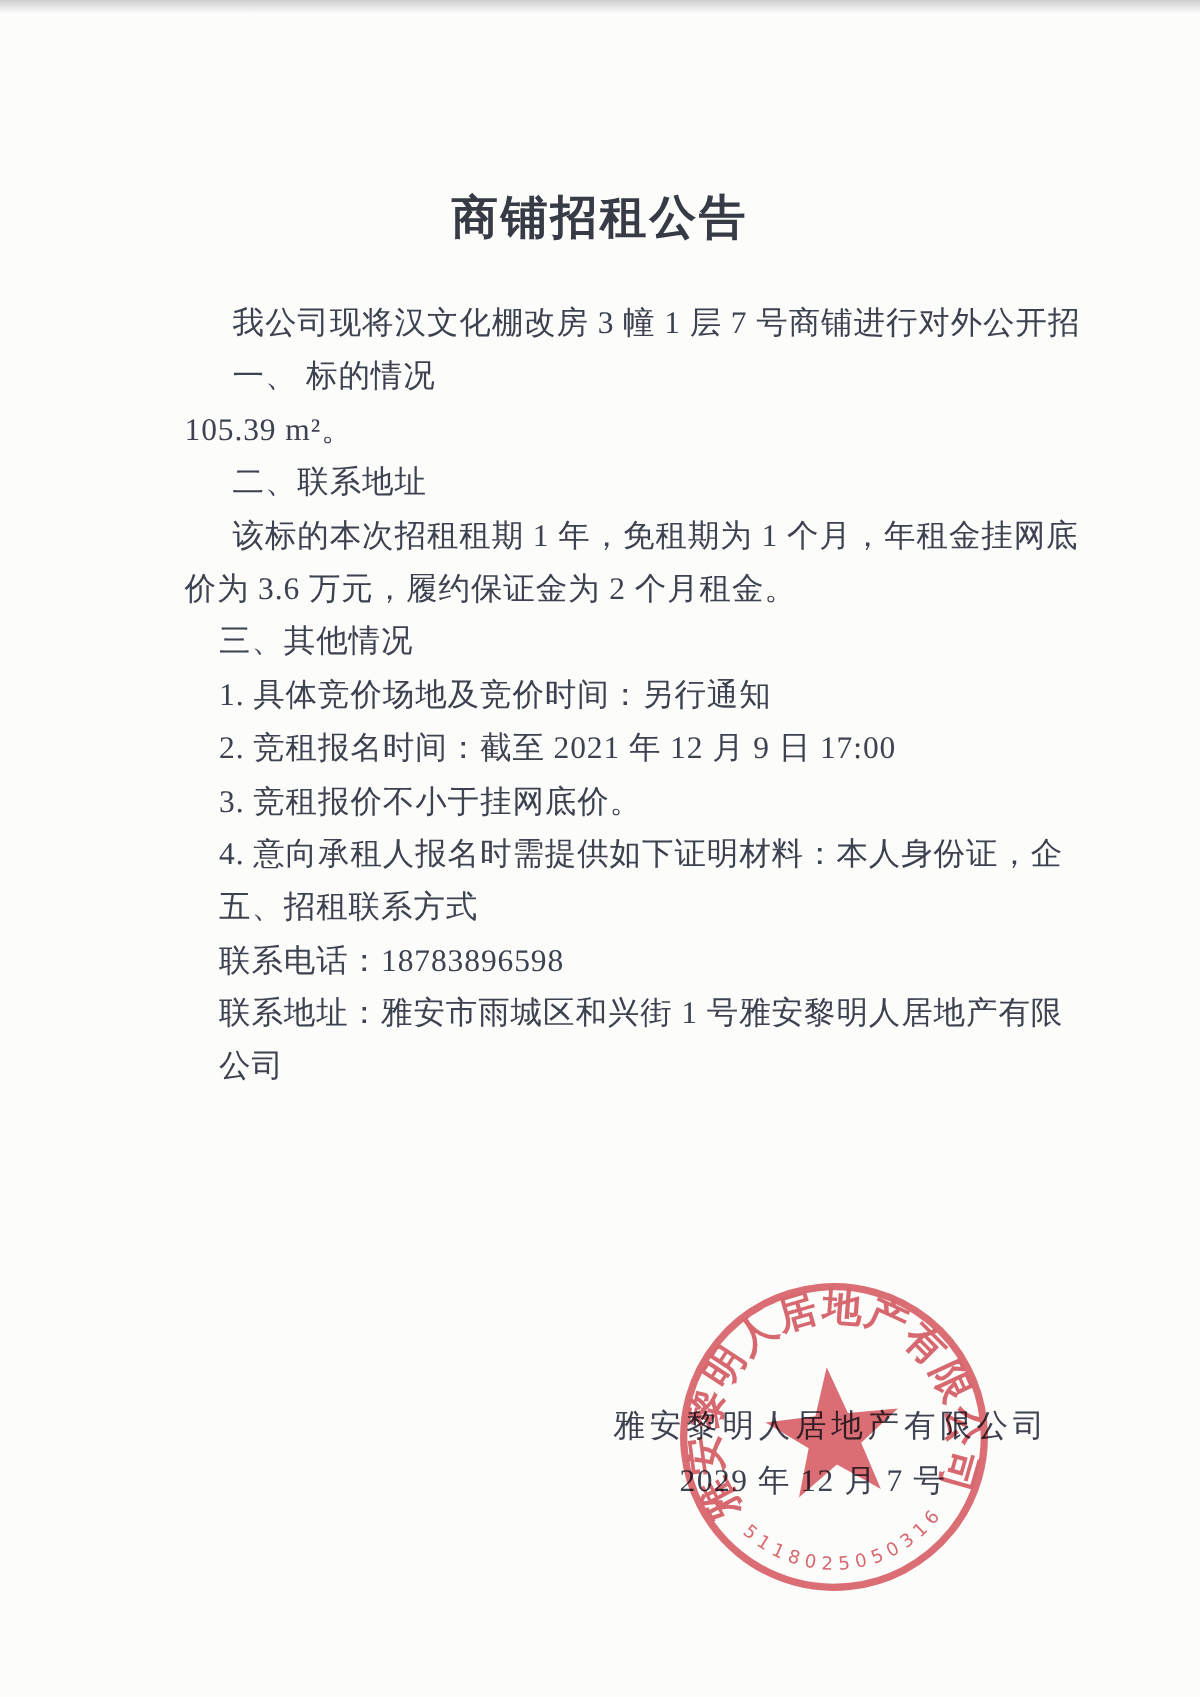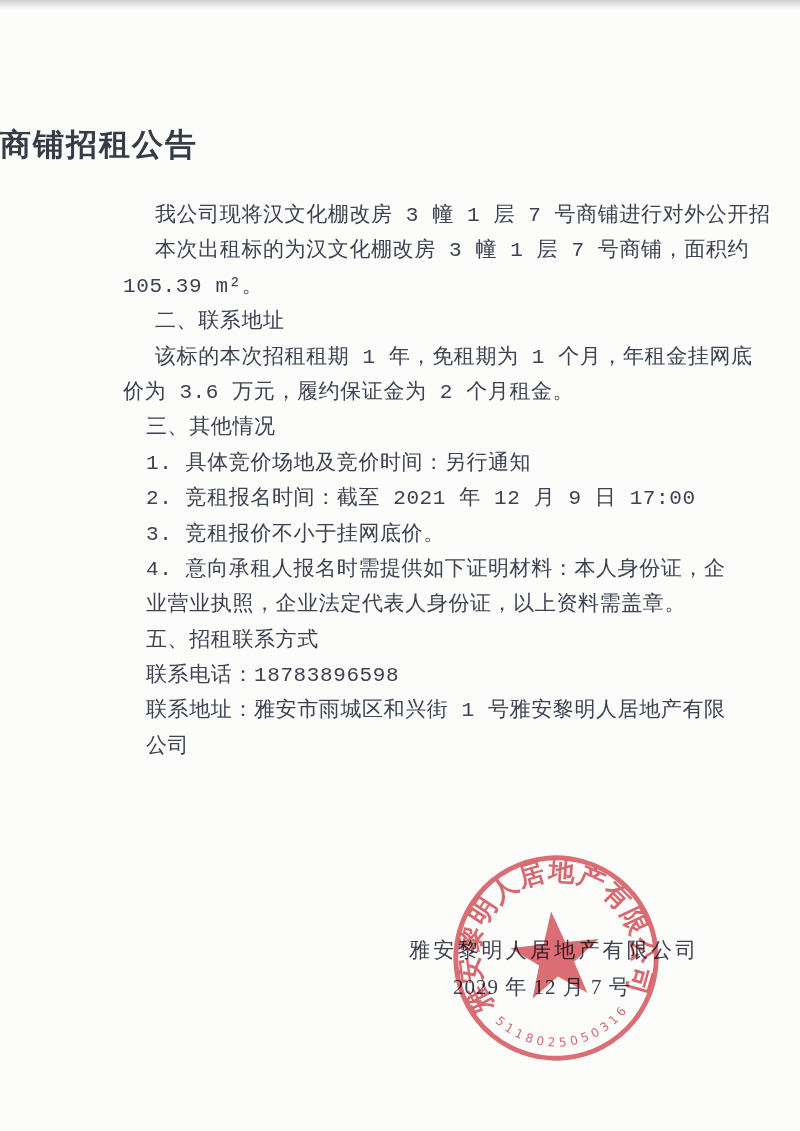--- a/index.html
+++ b/index.html
@@ -19,39 +19,38 @@
   .scan-edge {
     position: absolute;
     top: 0; left: 0; right: 0;
     height: 9px;
     background: linear-gradient(to bottom, rgba(120,122,126,0.35), rgba(120,122,126,0.0));
     pointer-events: none;
   }
   .page-title {
     margin: 0;
     padding-top: 124px;
-    text-align: left;
+    text-align: center;
     font-size: 31px;
     font-weight: 700;
     letter-spacing: 2px;
     color: #363b46;
   }
   .doc-body {
     position: absolute;
     top: 198px;
     left: 123px;
     right: 60px;
   }
   .line {
     font-size: 21px;
     line-height: 35.4px;
     height: 35.4px;
     letter-spacing: 0.6px;
     white-space: nowrap;
-    font-family: Liberation Mono, monospace;
   }
   .i0 { padding-left: 0; }
   .i1 { padding-left: 23px; }
   .i2 { padding-left: 32px; }
 
   .signature-company {
     position: absolute;
     top: 936px;
     left: 409px;
     font-size: 21px;
@@ -101,31 +100,30 @@
 </style>
 </head>
 <body>
 
 <div class="scan-edge"></div>
 
 <h1 class="page-title">商铺招租公告</h1>
 
 <div class="doc-body">
   <div class="line i2">我公司现将汉文化棚改房 3 幢 1 层 7 号商铺进行对外公开招</div>
-  <div class="line i2">本次出租标的为汉文化棚改房 3 幢 1 层 7 号商铺，面积约</div>
+  <div class="line i2">一、 标的情况</div>
   <div class="line i0">105.39 m²。</div>
   <div class="line i2">二、联系地址</div>
   <div class="line i2">该标的本次招租租期 1 年，免租期为 1 个月，年租金挂网底</div>
   <div class="line i0">价为 3.6 万元，履约保证金为 2 个月租金。</div>
   <div class="line i1">三、其他情况</div>
   <div class="line i1">1. 具体竞价场地及竞价时间：另行通知</div>
   <div class="line i1">2. 竞租报名时间：截至 2021 年 12 月 9 日 17:00</div>
   <div class="line i1">3. 竞租报价不小于挂网底价。</div>
   <div class="line i1">4. 意向承租人报名时需提供如下证明材料：本人身份证，企</div>
-  <div class="line i1">业营业执照，企业法定代表人身份证，以上资料需盖章。</div>
   <div class="line i1">五、招租联系方式</div>
   <div class="line i1">联系电话：18783896598</div>
   <div class="line i1">联系地址：雅安市雨城区和兴街 1 号雅安黎明人居地产有限</div>
   <div class="line i1">公司</div>
 </div>
 
 <div class="signature-company">雅安黎明人居地产有限公司</div>
 <div class="signature-date">2029 年 12 月 7 号</div>
 
 <div class="seal">

